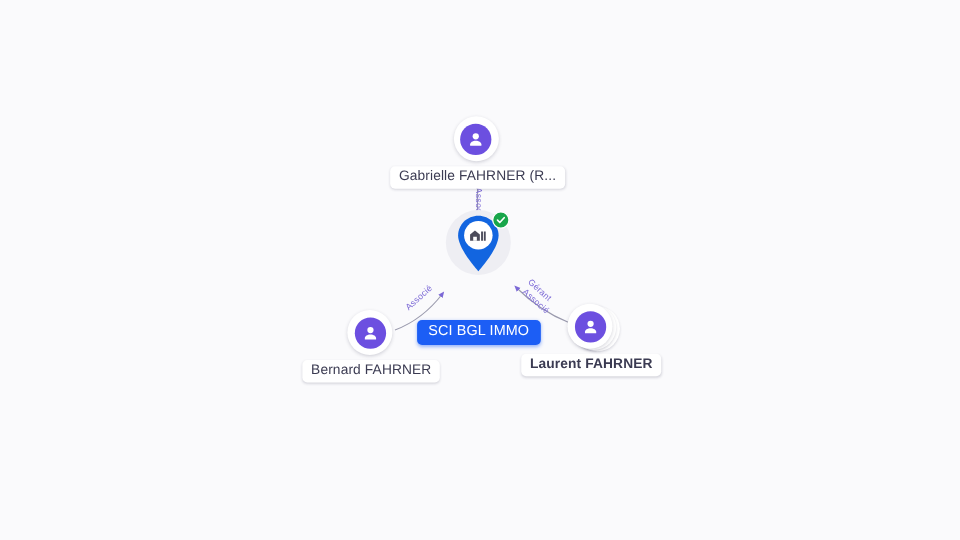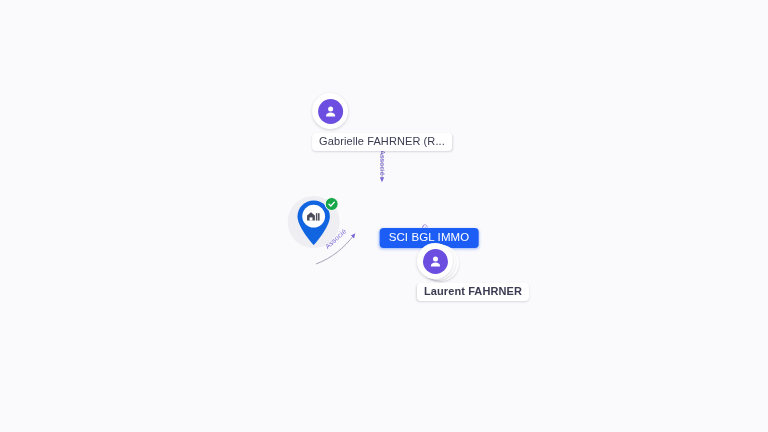--- a/index.html
+++ b/index.html
@@ -31,21 +31,21 @@
     height: 432px;
     pointer-events: none;
   }
 
   
   .node {
     position: absolute;
     transform: translate(-50%, -50%);
     display: flex;
     flex-direction: column;
-    align-items: flex-start;
+    align-items: center;
   }
 
   
   .avatar-wrap {
     position: relative;
     width: 38px;
     height: 38px;
   }
   .avatar-stack {
     position: absolute;
@@ -98,22 +98,22 @@
     font-size: 11.5px;
     padding: 3px 9px 4px 9px;
     border-radius: 4px;
   }
 
   
   .company-node {
     position: absolute;
     transform: translate(-50%, -50%);
     display: flex;
-    flex-direction: row;
-    align-items: flex-end;
+    flex-direction: column;
+    align-items: center;
     gap: 40px;
   }
   .pin-halo {
     position: relative;
     width: 52px;
     height: 52px;
     border-radius: 50%;
     background: #eeeef3;
     display: flex;
     align-items: flex-start;
@@ -226,20 +226,33 @@
         <svg width="8" height="8" viewBox="0 0 24 24" fill="none" stroke="#ffffff" stroke-width="4" stroke-linecap="round" stroke-linejoin="round">
           <path d="M4 12.5 L9.5 18 L20 6.5"></path>
         </svg>
       </div>
     </div>
     <div class="company-label-wrap">
       <div class="node-label selected">SCI BGL IMMO</div>
     </div>
   </div>
 
+  <div class="node" style="left:297px; top:277px;">
+    <div class="avatar-wrap">
+      <div class="avatar-ring">
+        <div class="avatar-disc">
+          <svg width="15" height="15" viewBox="0 0 24 24" fill="#ffffff">
+            <circle cx="12" cy="8" r="4"></circle>
+            <path d="M12 13.6c-4.1 0-7.2 2.2-7.2 4.6V20h14.4v-1.8c0-2.4-3.1-4.6-7.2-4.6z"></path>
+          </svg>
+        </div>
+      </div>
+    </div>
+    <div class="node-label">Bernard FAHRNER</div>
+  </div>
 
   <div class="node" style="left:473px; top:272px;font-weight:bold;">
     <div class="avatar-wrap">
       <div class="avatar-stack s1"></div>
       <div class="avatar-stack s2"></div>
       <div class="avatar-ring">
         <div class="avatar-disc">
           <svg width="15" height="15" viewBox="0 0 24 24" fill="#ffffff">
             <circle cx="12" cy="8" r="4"></circle>
             <path d="M12 13.6c-4.1 0-7.2 2.2-7.2 4.6V20h14.4v-1.8c0-2.4-3.1-4.6-7.2-4.6z"></path>

